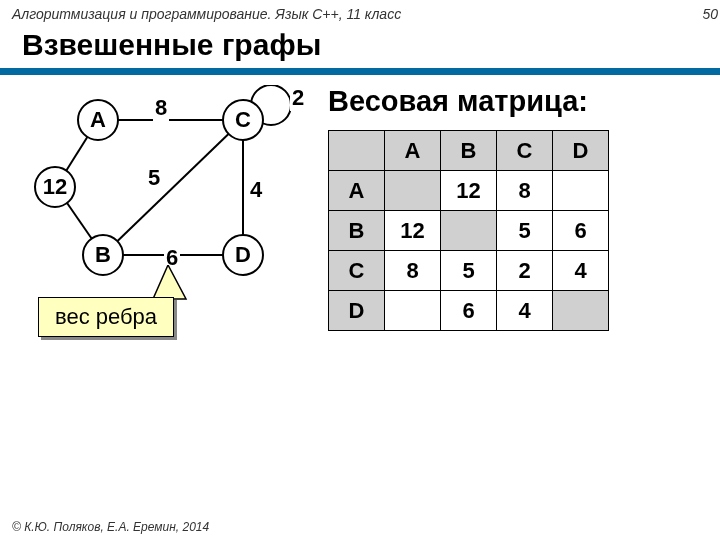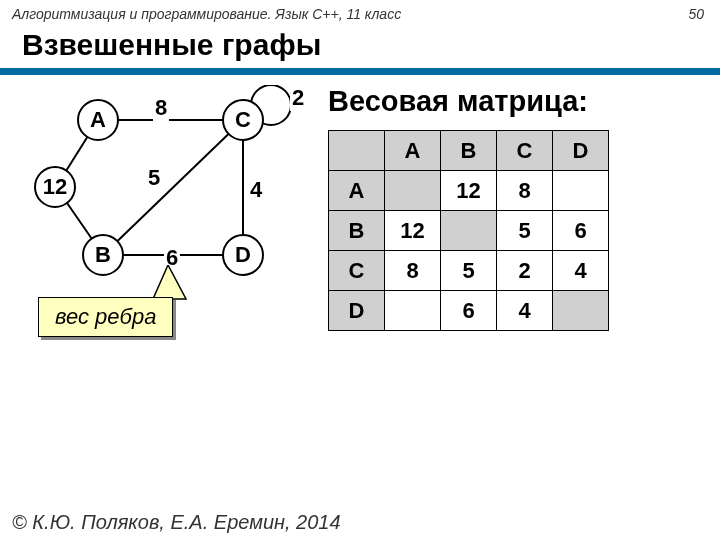--- a/index.html
+++ b/index.html
@@ -6,21 +6,21 @@
   body {
     margin: 0;
     width: 720px;
     height: 540px;
     font-family: Arial, sans-serif;
     background: #fff;
     position: relative;
     overflow: hidden;
   }
   .header {
-    padding: 6px 16px 2px 12px;
+    padding: 6px 2px 2px 12px;
     display: flex;
     justify-content: space-between;
     font-style: italic;
     font-size: 14px;
     color: #333;
     align-items: flex-end;
   }
   .title {
     font-size: 30px;
     font-weight: bold;
@@ -66,21 +66,20 @@
     z-index: 1;
   }
   .callout-box {
     position: absolute;
     background: #ffffc0;
     border: 1.5px solid #000;
     box-shadow: 3px 3px 0 #888;
     padding: 6px 16px;
     font-size: 22px;
     z-index: 4;
-    font-style: italic;
   }
   .callout-pointer {
     position: absolute;
     z-index: 3;
   }
   .matrix-area {
     flex: 1;
     padding-left: 10px;
   }
   .matrix-title {
@@ -103,21 +102,21 @@
   table.matrix .diag { background: #d0d0d0; }
   .footer {
     position: absolute;
     bottom: 6px;
     left: 0;
     width: 692px;
     padding: 0 12px;
     display: flex;
     justify-content: space-between;
     font-style: italic;
-    font-size: 20px;
+    font-size: 12px;
     color: #333;
   }
 </style>
 </head>
 <body>
 
 <div class="header">
   <span>Алгоритмизация и программирование. Язык C++, 11 класс</span>
   <span>50</span>
 </div>

